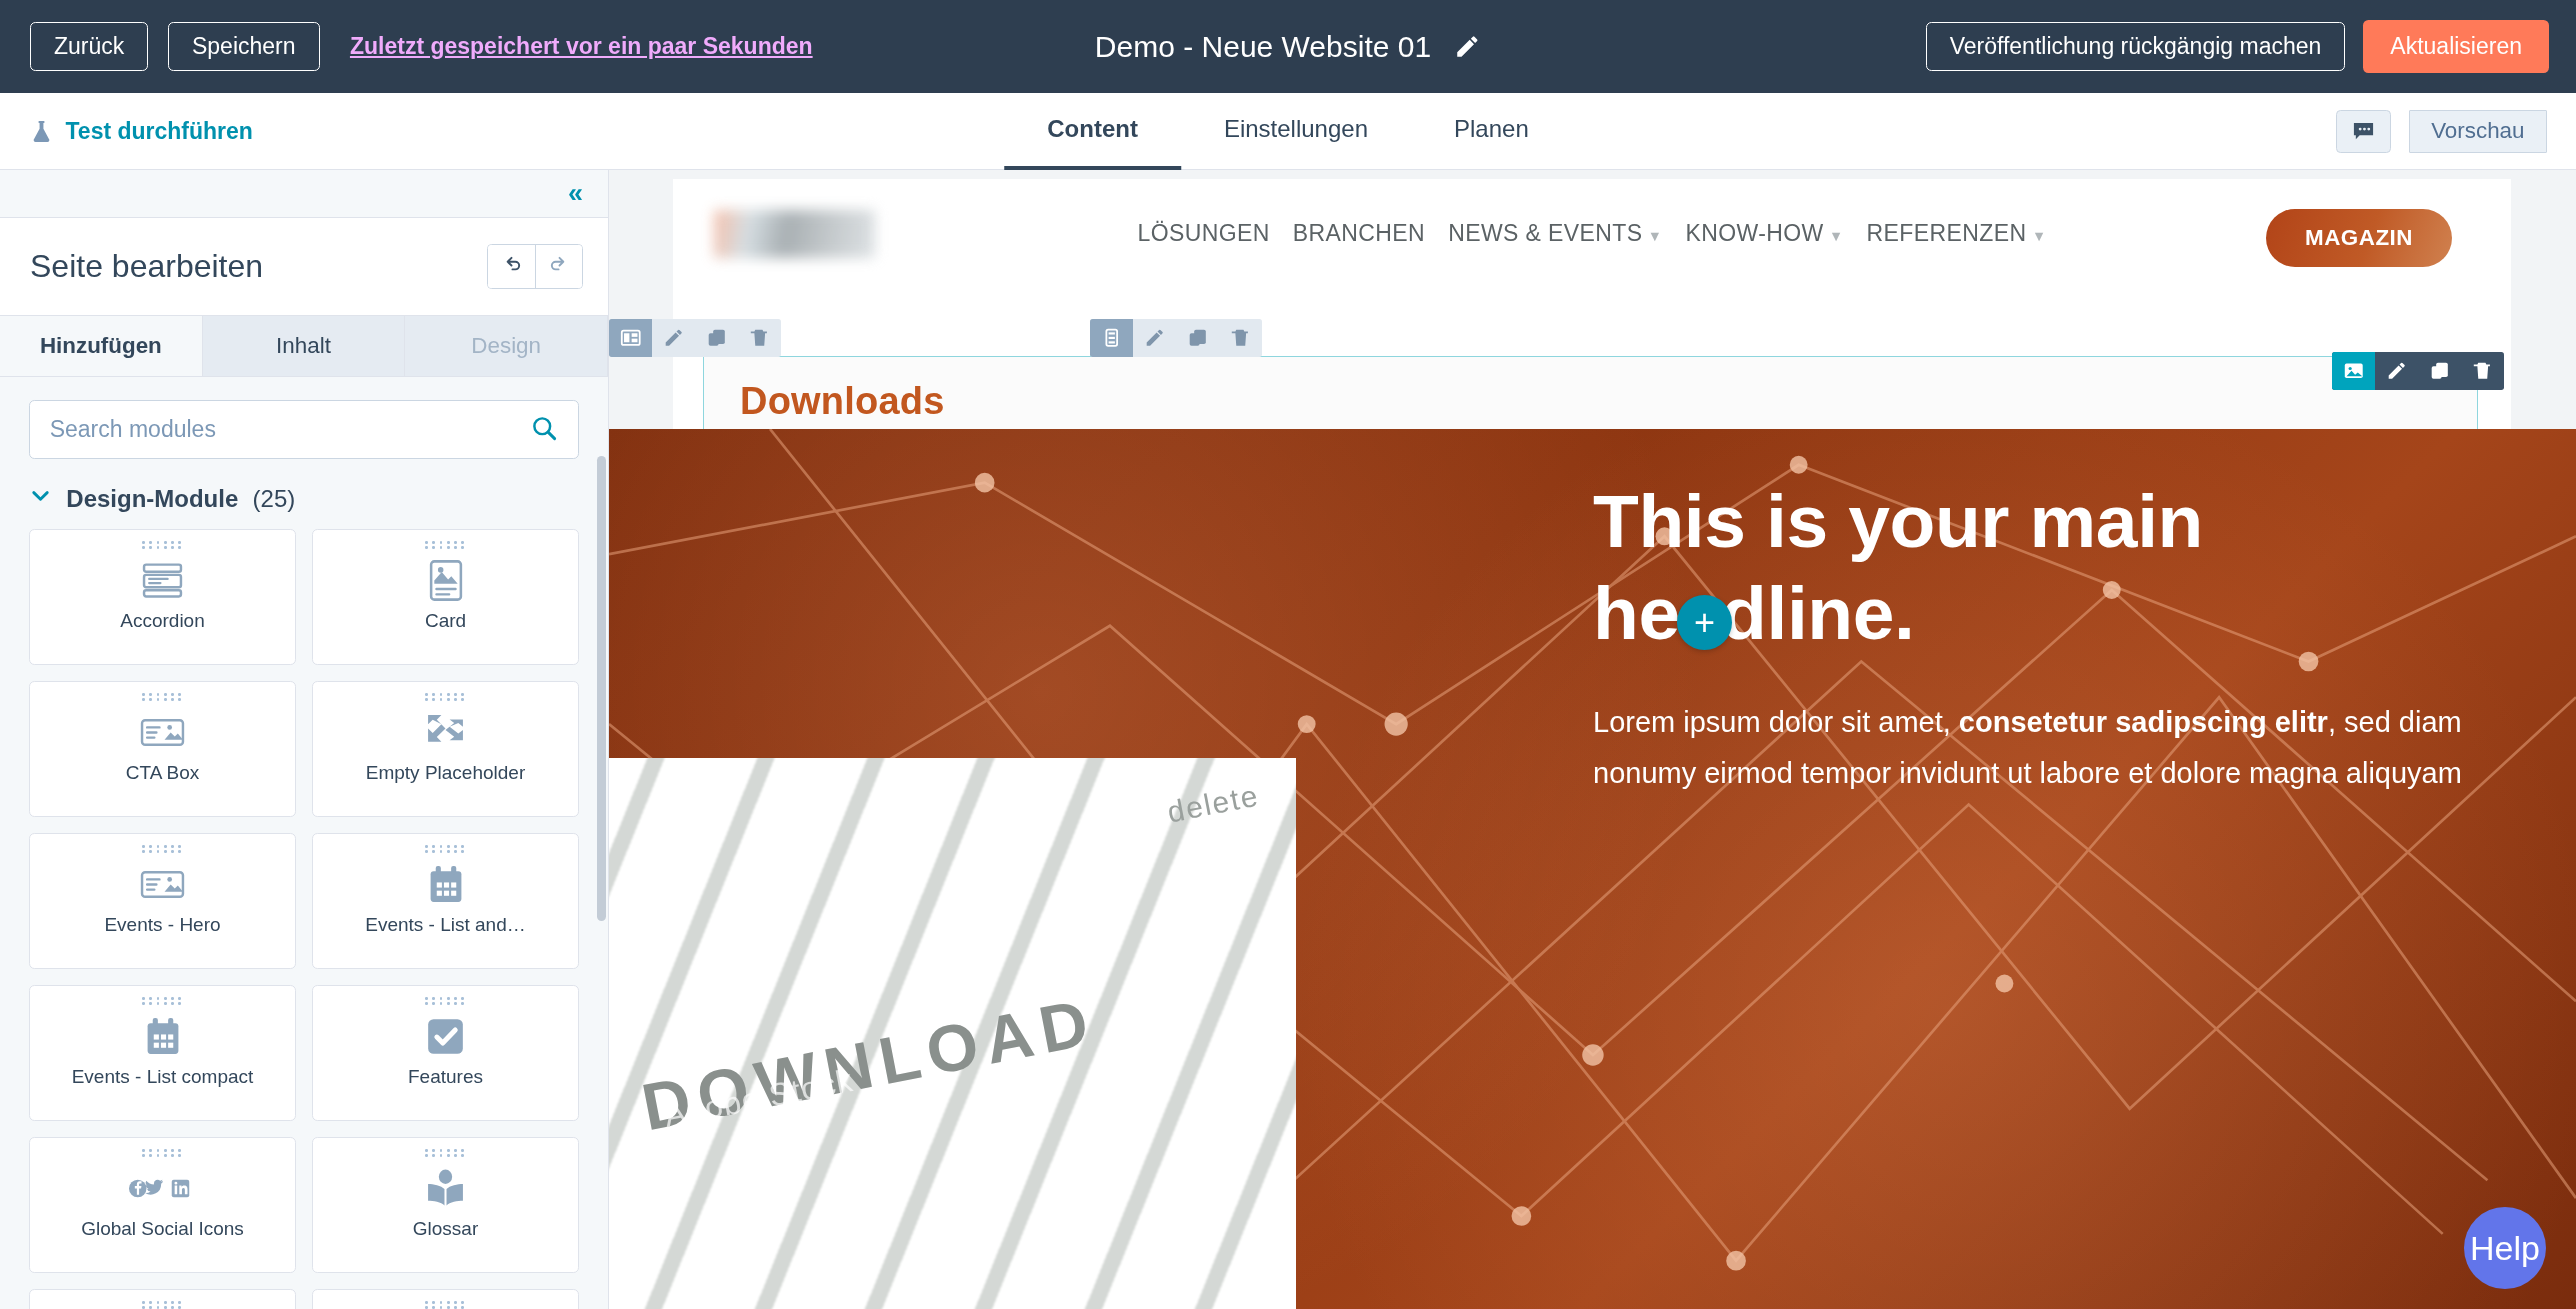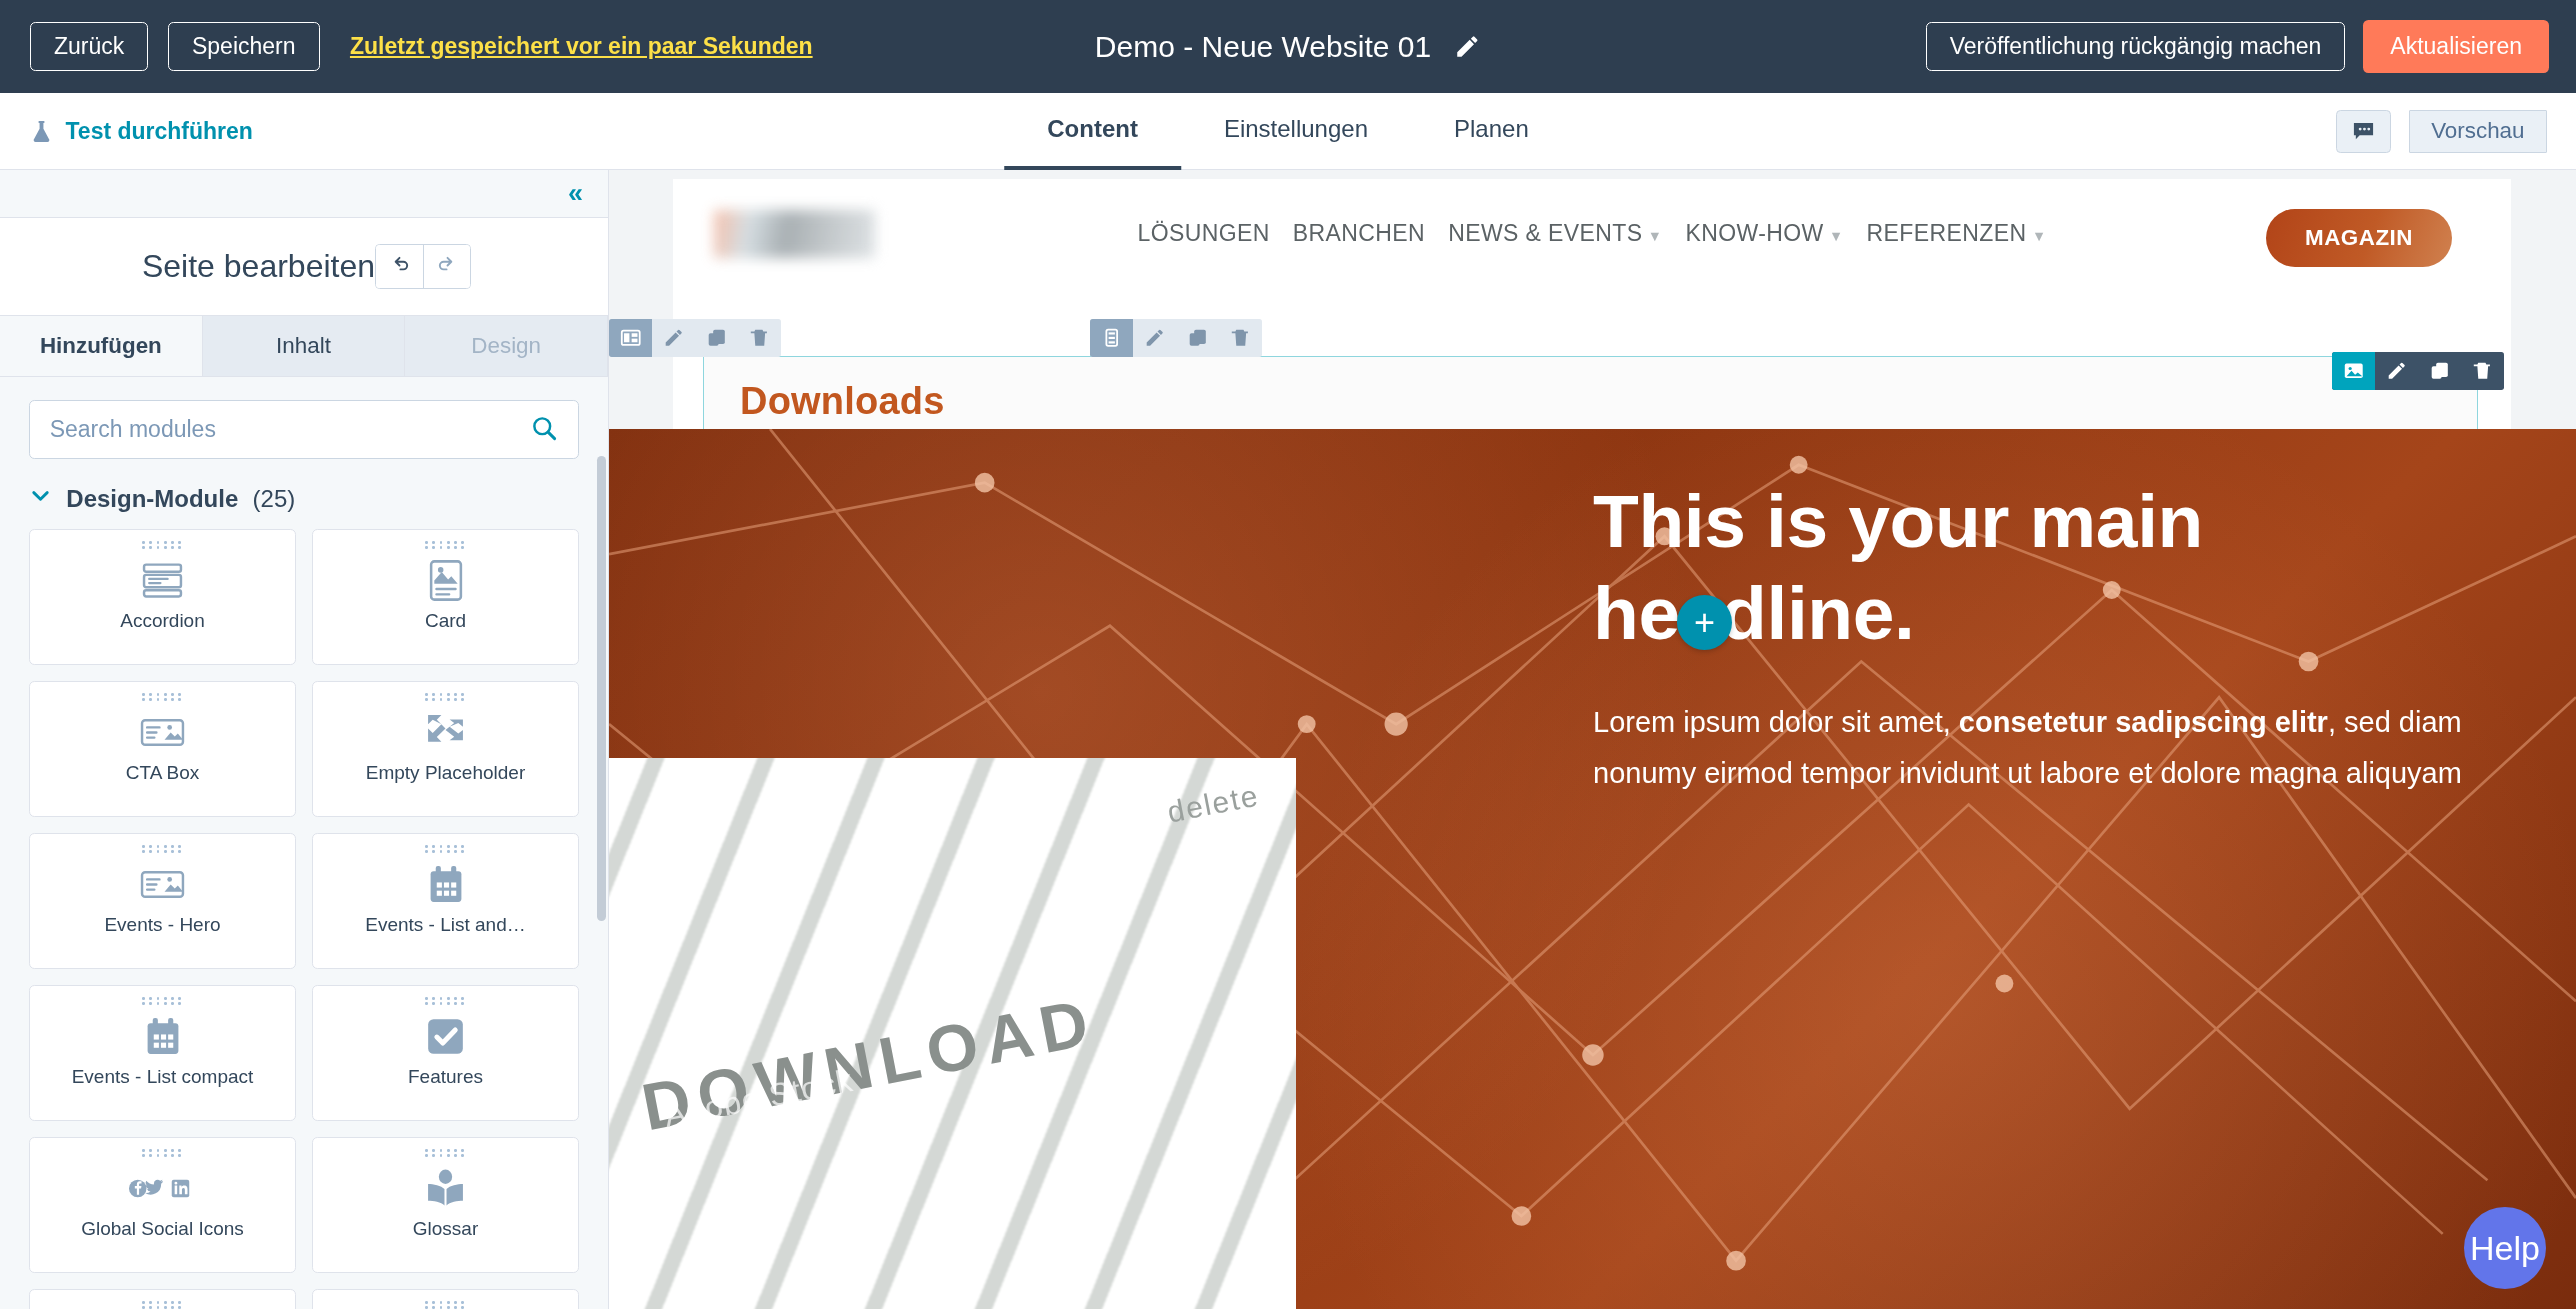--- a/index.html
+++ b/index.html
@@ -17,21 +17,21 @@
     display: flex; align-items: center;
   }
   .tb-left { display: flex; align-items: center; gap: 19.7px; padding-left: 30px; }
   .tb-btn {
     border: 1.8px solid #ffffff; border-radius: 5.4px;
     color: #ffffff; background: transparent;
     font-size: 23px; font-family: "Liberation Sans", sans-serif;
     padding: 11.6px 23px; line-height: 1; cursor: pointer; white-space: nowrap;
   }
   .tb-saved {
-    color: #fde047; font-size: 23px; font-weight: bold;
+    color: #f0abfc; font-size: 23px; font-weight: bold;
     text-decoration: underline; cursor: pointer; margin-left: 10.7px; white-space: nowrap;
   }
   .tb-center {
     position: absolute; left: 50%; transform: translateX(-50%);
     display: flex; align-items: center; gap: 23px;
   }
   .tb-title { color: #ffffff; font-size: 30px; white-space: nowrap; }
   .pencil-ic { width: 27px; height: 27px; cursor: pointer; }
   .tb-right {
     position: absolute; right: 27px; display: flex; align-items: center; gap: 18px;
@@ -80,21 +80,21 @@
     position: absolute; left: 0; top: 170px; width: 609px; height: 1140px;
     background: #f5f8fa; border-right: 0.9px solid #dfe3eb; overflow: hidden;
   }
   .sb-collapse {
     height: 48px; border-bottom: 0.9px solid #dfe3eb; background: #f5f8fa;
     display: flex; align-items: center; justify-content: flex-end; padding-right: 25px;
   }
   .chev-dbl { color: #0091ae; font-size: 27px; font-weight: bold; cursor: pointer; line-height: 1; }
   .sb-head {
     background: #ffffff; height: 98px; display: flex; align-items: center;
-    justify-content: center; padding: 0 25px 0 30px;
+    justify-content: space-between; padding: 0 25px 0 30px;
     border-bottom: 0.9px solid #dfe3eb;
   }
   .sb-title { font-size: 32px; color: #33475b; font-weight: normal; }
   .undo-group { display: flex; border: 0.9px solid #cbd6e2; border-radius: 4.5px; overflow: hidden; }
   .undo-btn {
     width: 47px; height: 43px; background: #ffffff; display: flex;
     align-items: center; justify-content: center; cursor: pointer;
   }
   .undo-btn + .undo-btn { border-left: 0.9px solid #cbd6e2; }
   .sb-tabs { display: flex; height: 61px; border-bottom: 0.9px solid #dfe3eb; }

